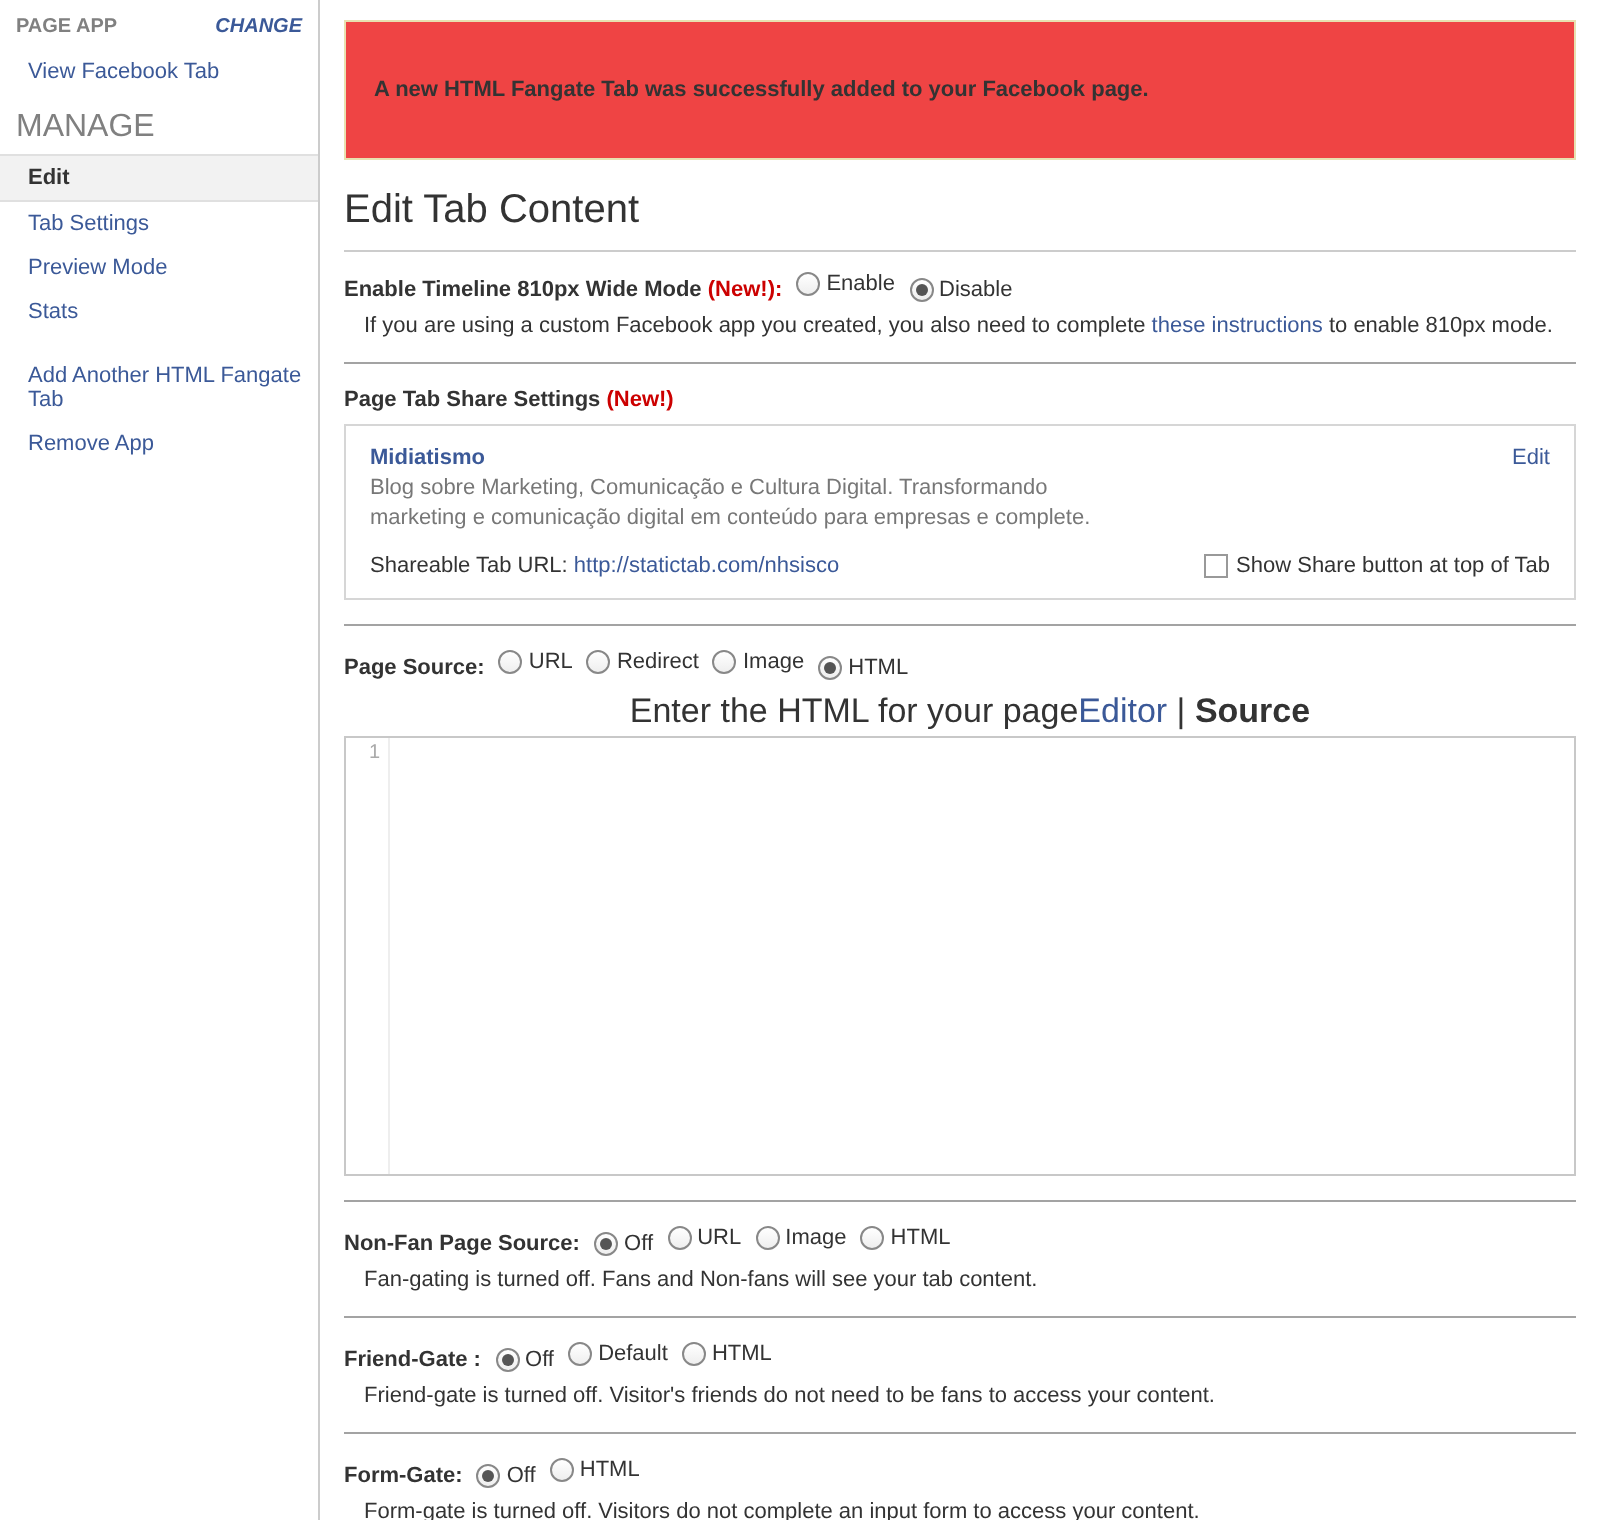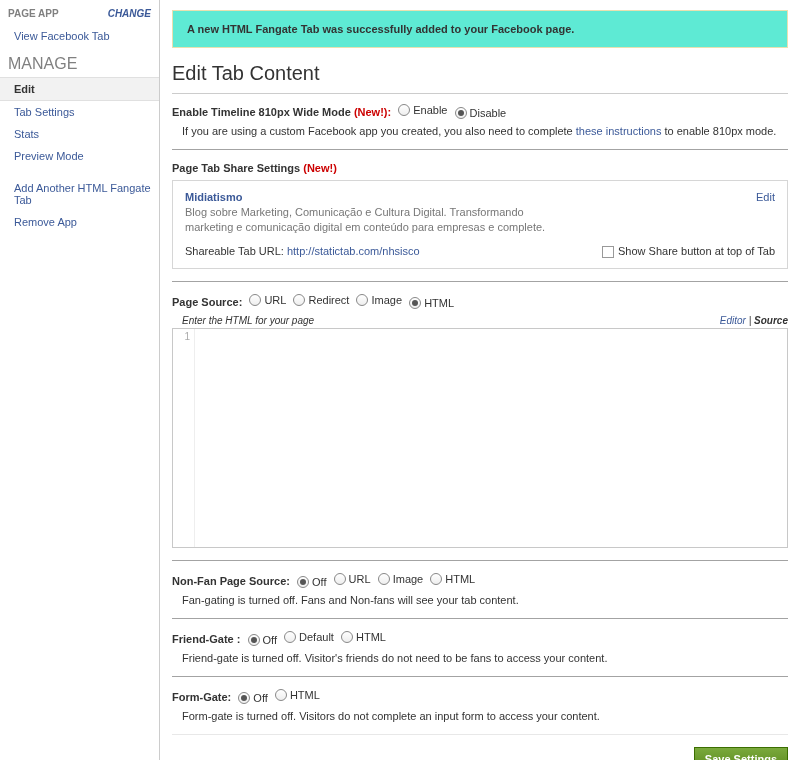--- a/index.html
+++ b/index.html
@@ -43,23 +43,23 @@
     border-top: 1px solid #e0e0e0;
     border-bottom: 1px solid #e0e0e0;
     font-weight: bold;
     color: #333;
   }
   .main {
     flex: 1;
     padding: 10px 12px 12px 12px;
   }
   .flash {
-    background: #5eead4;
+    background: #ef4444;
     border: 1px solid #e8e0b0;
-    padding: 12px 14px;
+    padding: 28px 14px;
     color: #333;
     font-weight: bold;
     margin-bottom: 14px;
     font-size: 11px;
   }
   h1 {
     font-size: 20px;
     font-weight: normal;
     color: #333;
     padding-bottom: 8px;
@@ -98,22 +98,22 @@
   }
   .card .title-row { display: flex; justify-content: space-between; }
   .card .ptitle { color: #3b5998; font-weight: bold; }
   .card .desc { color: #777; margin-top: 2px; max-width: 380px; line-height: 1.35; }
   .card .url-row { margin-top: 10px; display: flex; justify-content: space-between; align-items: center; }
   .chk {
     width: 12px; height: 12px; border: 1px solid #999; display: inline-block;
     vertical-align: middle; margin-right: 4px; background: #fff;
   }
   .edbar {
-    display: flex; justify-content: space-between;
-    margin-top: 6px; font-size: 10px; font-style: italic;
+    display: flex; justify-content: center;
+    margin-top: 6px; font-size: 17px;
   }
   .editor-frame {
     border: 1px solid #c8c8c8;
     height: 220px;
     margin-top: 2px;
     background: #fff;
   }
   .editor-frame .ln {
     width: 22px; border-right: 1px solid #eee; height: 100%;
     color: #aaa; font-size: 10px; padding: 2px 4px; text-align: right;
@@ -135,22 +135,22 @@
 <div class="wrap">
   <div class="sidebar">
     <div class="sidebar-head">
       <span class="title">PAGE APP</span>
       <a href="#" class="change">CHANGE</a>
     </div>
     <a href="#" class="item">View Facebook Tab</a>
     <div class="sec-label">MANAGE</div>
     <a href="#" class="item active">Edit</a>
     <a href="#" class="item">Tab Settings</a>
+    <a href="#" class="item">Preview Mode</a>
     <a href="#" class="item">Stats</a>
-    <a href="#" class="item">Preview Mode</a>
     <div style="height:10px"></div>
     <a href="#" class="item">Add Another HTML Fangate Tab</a>
     <a href="#" class="item">Remove App</a>
   </div>
 
   <div class="main">
     <div class="flash">A new HTML Fangate Tab was successfully added to your Facebook page.</div>
     <h1>Edit Tab Content</h1>
 
     <div class="sec">

